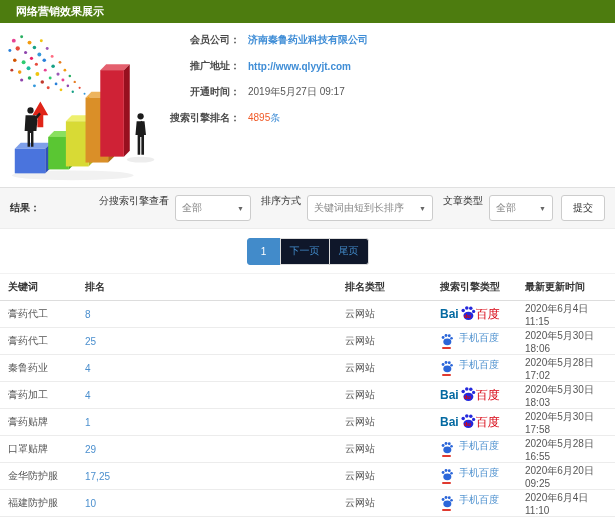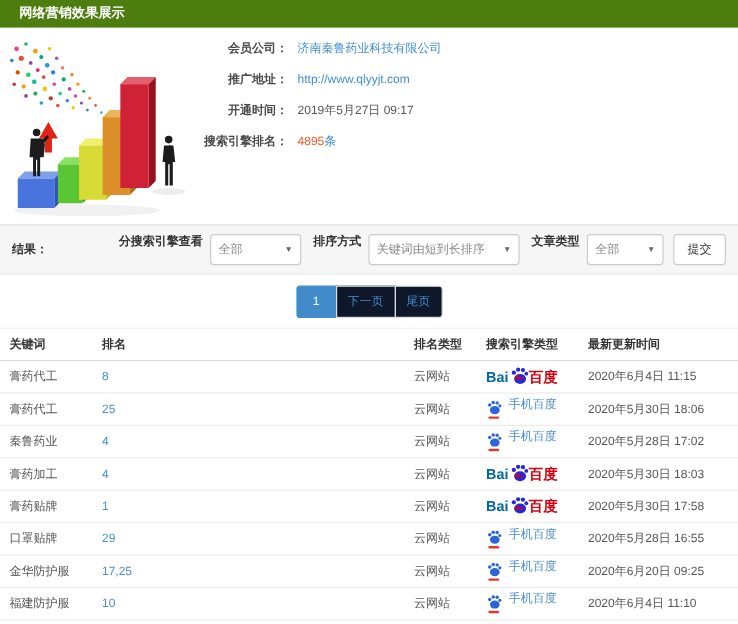--- a/index.html
+++ b/index.html
@@ -8,29 +8,29 @@
   
   .topbar{height:23px;background:#4d7c0f;color:#fff;font-size:11px;font-weight:bold;
           line-height:23px;padding-left:16px;}
   
   .info{position:relative;height:164px;}
   .clipart{position:absolute;left:2px;top:6px;width:172px;height:156px;}
   .fields{position:absolute;left:158px;top:4px;width:440px;}
   .field{display:flex;align-items:center;height:26px;font-size:10px;}
   .flabel{width:82px;text-align:right;color:#4a4a4a;font-weight:bold;}
   .fvalue{margin-left:8px;color:#555;}
-  .link{color:#3f8dd6;text-decoration:none;cursor:pointer;}
+  .link{color:#3f8dd6;text-decoration:none;cursor:pointer;font-weight:bold;}
   .red{color:#f05a28;}
   .suffix{color:#3f8dd6;}
   
   .band{height:40px;background:#f6f6f6;border-top:1px solid #e0e0e0;border-bottom:1px solid #ededed;
         display:flex;align-items:center;padding:0 10px;font-size:10px;}
   .result-lab{font-weight:bold;color:#333;}
   .fgroup{margin-left:auto;display:flex;align-items:center;}
-  .flt-label{font-weight:bold;color:#333;margin:0 6px 14px 10px;white-space:nowrap;}
+  .flt-label{font-weight:normal;color:#333;margin:0 6px 14px 10px;white-space:nowrap;}
   .select{height:24px;background:#fff;border:1px solid #ccc;border-radius:3px;display:flex;
           align-items:center;justify-content:space-between;padding:0 6px;color:#888;cursor:pointer;}
   .sel-view{width:62px;}.sel-sort{width:112px;}.sel-type{width:50px;}
   .caret{font-size:7px;color:#666;margin-left:5px;}
   .submit{height:26px;padding:0 11px;background:#fff;border:1px solid #ccc;border-radius:3px;
           font-size:10px;color:#333;margin-left:8px;cursor:pointer;font-family:inherit;}
   
   .pager{height:44px;display:flex;align-items:center;justify-content:center;}
   .pbtn{min-width:14px;height:25px;padding:0 9px;border:1px solid #ddd;display:flex;align-items:center;
         justify-content:center;font-size:10px;color:#428bca;background:#0f172a;margin-left:-1px;cursor:pointer;}
@@ -39,28 +39,28 @@
   .pbtn.active{background:#428bca;border-color:#428bca;color:#fff;}
   
   .thead{display:flex;height:26px;align-items:center;font-weight:bold;font-size:10px;color:#333;
          border-top:1px solid #f2f2f2;border-bottom:1px solid #ddd;}
   .trow{display:flex;height:27px;box-sizing:border-box;align-items:center;font-size:10px;color:#555;
         border-bottom:1px solid #ececec;}
   .trow.partial{align-items:flex-start;}
   .c1{width:77px;padding-left:8px;}
   .c2{width:260px;}
   .c3{width:60px;}
-  .c4{width:85px;display:flex;align-items:center;}
+  .c4{width:85px;display:flex;align-items:center;margin-left:35px;}
   .trow.partial .c4{padding-top:2px;}
   .c5{flex:1;}
   .rank-link{color:#4b8fce;text-decoration:none;cursor:pointer;}
   
   .bd-pc{display:inline-flex;align-items:center;line-height:1;}
   .bai{color:#0369a1;font-weight:bold;font-size:12px;letter-spacing:0;}
-  .bdcn{color:#d7000f;font-weight:bold;font-size:12px;}
+  .bdcn{color:#d7000f;font-weight:normal;font-size:12px;}
   .pawwrap{position:relative;display:inline-block;width:16px;height:16px;margin:0 0 2px 1px;}
   .paw{width:16px;height:16px;color:#2428dc;}
   .du{position:absolute;left:4px;top:8px;font-size:6px;font-weight:bold;color:#e60000;}
   .bd-mb{display:inline-flex;align-items:flex-start;line-height:1;}
   .pawwrap2{position:relative;display:inline-block;width:14px;height:16px;margin-right:5px;}
   .paw2{width:14px;height:13px;color:#2b66d9;}
   .redbar{position:absolute;left:2px;bottom:0;width:9px;height:2px;background:#e03a2f;border-radius:1px;}
   .mbtext{color:#4b8fce;font-size:10px;}
 </style>
 </head>

